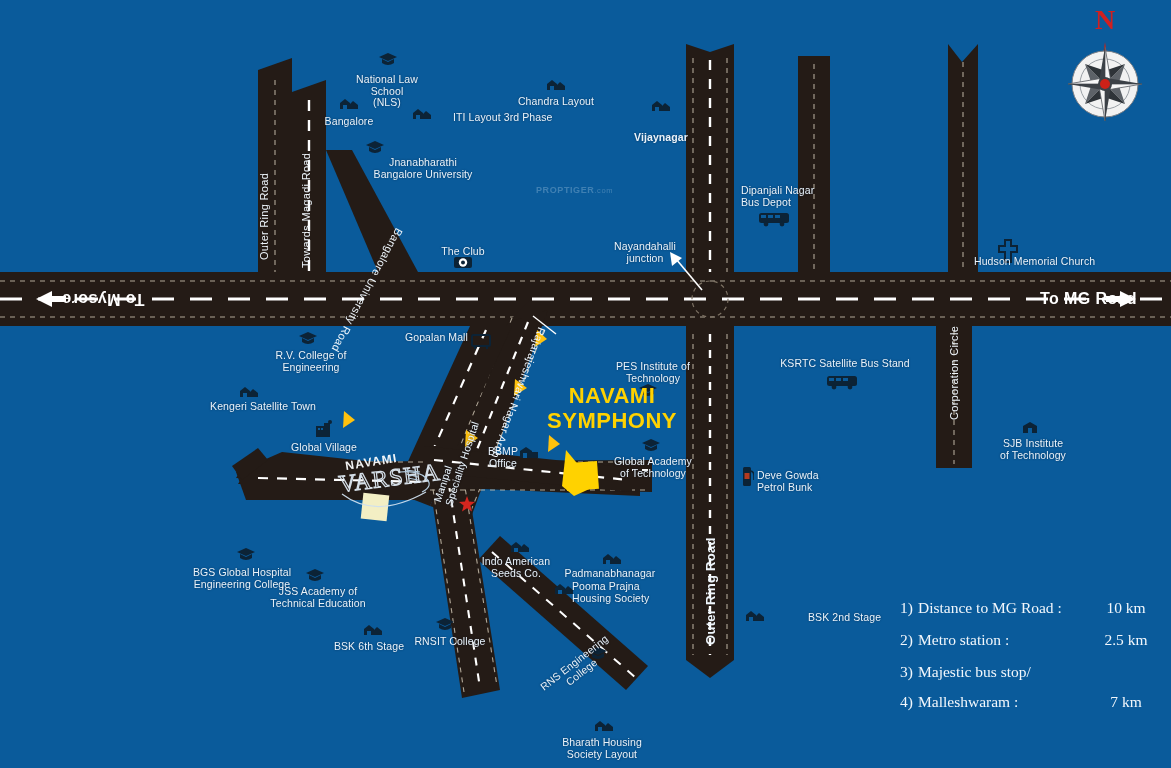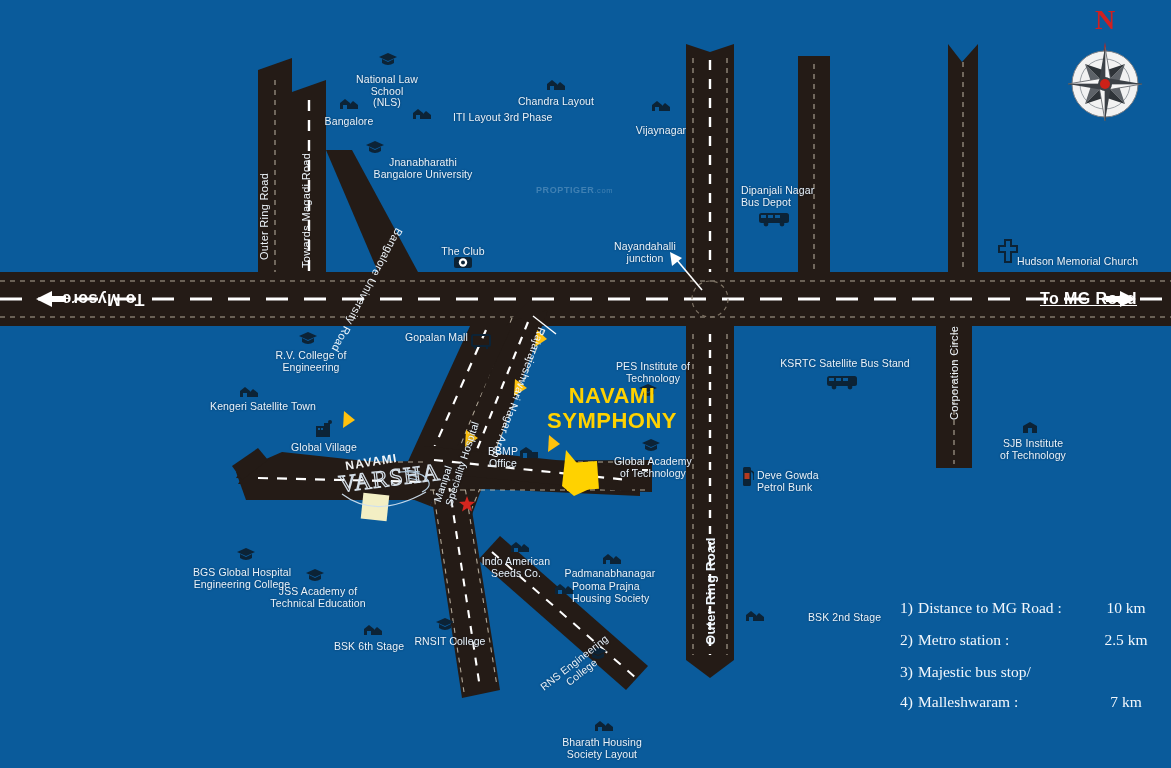--- a/index.html
+++ b/index.html
@@ -392,26 +392,26 @@
         <path d="M8 0 L10 5.6 L16 6 L11.4 9.6 L13 15.6 L8 12.2 L3 15.6 L4.6 9.6 L0 6 L6 5.6 Z" fill="#d4261f"></path>
       </svg>
   </div>
 
   <div id="poi-labels">
     <div class="lbl" style="left:340px;top:74px;width:94px;">National Law School
 (NLS)</div>
     <div class="lbl" style="left:310px;top:116px;width:78px;">Bangalore</div>
     <div class="lbl left" style="left:433px;top:112px;width:110px;margin-left:20px;">ITI Layout 3rd Phase</div>
     <div class="lbl" style="left:515px;top:96px;width:82px;">Chandra Layout</div>
-    <div class="lbl" style="left:631px;top:125px;width:60px;">Vijaynagar</div>
+    <div class="lbl" style="left:631px;top:132px;width:60px;font-weight:bold;">Vijaynagar</div>
     <div class="lbl" style="left:369px;top:157px;width:108px;">Jnanabharathi
 Bangalore University</div>
     <div class="lbl left" style="left:741px;top:185px;width:90px;">Dipanjali Nagar
 Bus Depot</div>
-    <div class="lbl left" style="left:1017px;top:256px;width:140px;">Hudson Memorial Church</div>
+    <div class="lbl left" style="left:974px;top:256px;width:140px;">Hudson Memorial Church</div>
     <div class="lbl" style="left:438px;top:246px;width:50px;">The Club</div>
     <div class="lbl right" style="left:400px;top:332px;width:68px;">Gopalan Mall</div>
     <div class="lbl" style="left:270px;top:350px;width:82px;">R.V. College of
 Engineering</div>
     <div class="lbl" style="left:205px;top:401px;width:116px;">Kengeri Satellite Town</div>
     <div class="lbl" style="left:288px;top:442px;width:72px;">Global Village</div>
     <div class="lbl" style="left:608px;top:361px;width:90px;">PES Institute of
 Technology</div>
     <div class="lbl" style="left:608px;top:456px;width:90px;">Global Academy
 of Technology</div>
@@ -445,21 +445,21 @@
   <div id="road-labels">
     <div class="road-lbl thin" style="left:258px;top:260px;transform:rotate(-90deg);">Outer Ring Road</div>
     <div class="road-lbl thin" style="left:300px;top:268px;transform:rotate(-90deg);">Towards Magadi Road</div>
     <div class="road-lbl thin" style="left:405px;top:232px;transform:rotate(118deg);">Bangalore University Road</div>
     <div class="road-lbl thin" style="left:548px;top:330px;transform:rotate(110deg);">Rajarajeshwari Nagar Arch</div>
     <div class="road-lbl thin" style="left:948px;top:420px;transform:rotate(-90deg);">Corporation Circle</div>
     <div class="road-lbl" style="left:703px;top:645px;transform:rotate(-90deg);font-size:13px;">Outer Ring Road</div>
   </div>
 
   <div class="dir-lbl" style="left:62px;top:290px;transform:rotate(180deg);transform-origin:50% 50%;">To Mysore</div>
-  <div class="dir-lbl" style="left:1040px;top:290px;text-decoration:underline;">To MG Road</div>
+  <div class="dir-lbl" style="left:1040px;top:290px;">To MG Road</div>
 
   <div class="lbl" style="left:608px;top:241px;width:74px;">Nayandahalli
 junction</div>
 
   <div id="project-name">
     <div>NAVAMI</div>
     <div>SYMPHONY</div>
   </div>
 
   <div id="watermark">

